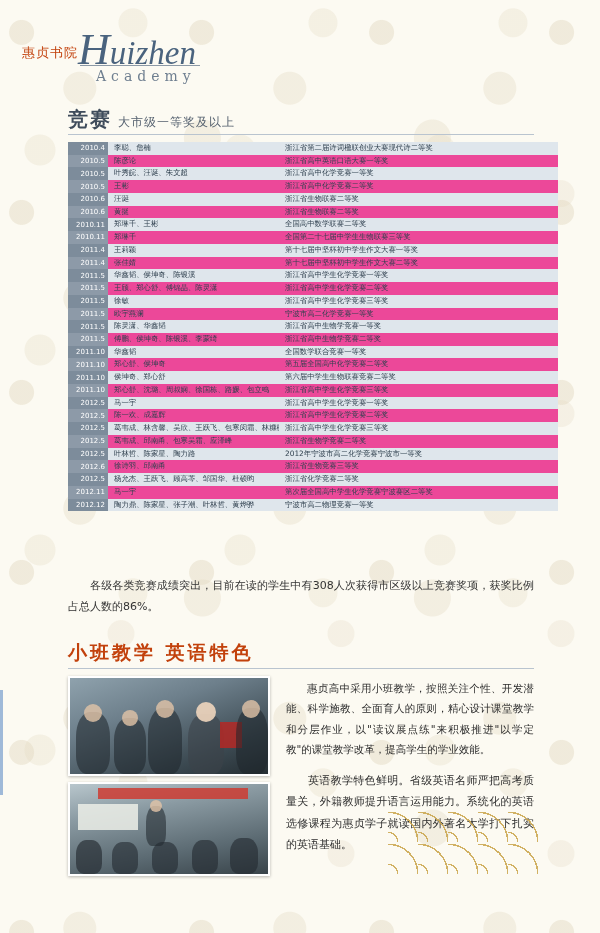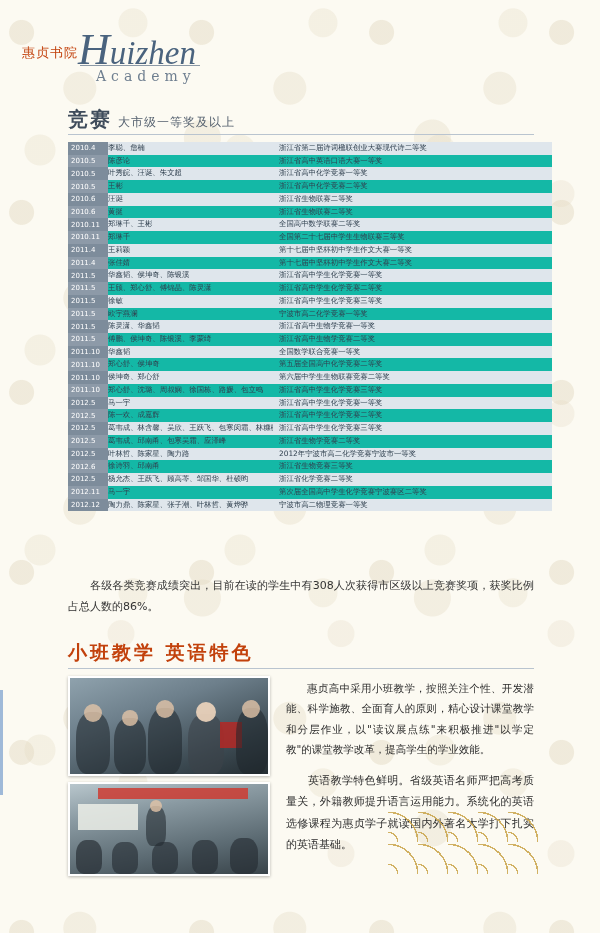--- a/index.html
+++ b/index.html
@@ -134,42 +134,42 @@
     table-layout: fixed;
   }
   .tbl td {
     padding: 1px 3px;
     line-height: 1.45;
     white-space: nowrap;
     overflow: hidden;
   }
   .tbl td.c-date {
     width: 34px;
-    text-align: left;
+    text-align: right;
     color: #ffffff;
     background: #7e8d9c;
     font-size: 7px;
     letter-spacing: 0px;
   }
   .tbl td.c-name {
     width: 162px;
-    padding-left: 0;
+    padding-left: 6px;
     margin-left: 14px;
   }
   .tbl td.c-award {
     width: 270px;
     padding-left: 6px;
   }
   .tbl tr.odd td.c-name,
   .tbl tr.odd td.c-award {
     background: #dfe6ec;
   }
   .tbl tr.even td.c-name,
   .tbl tr.even td.c-award {
-    background: #14b8a6;
+    background: #ec4899;
   }
   .tbl tr.odd td.c-date { background: #7d8c9b; }
   .tbl tr.even td.c-date { background: #8d9aa8; }
 
   
   .para1 {
     position: absolute;
     left: 68px;
     top: 576px;
     width: 466px;

